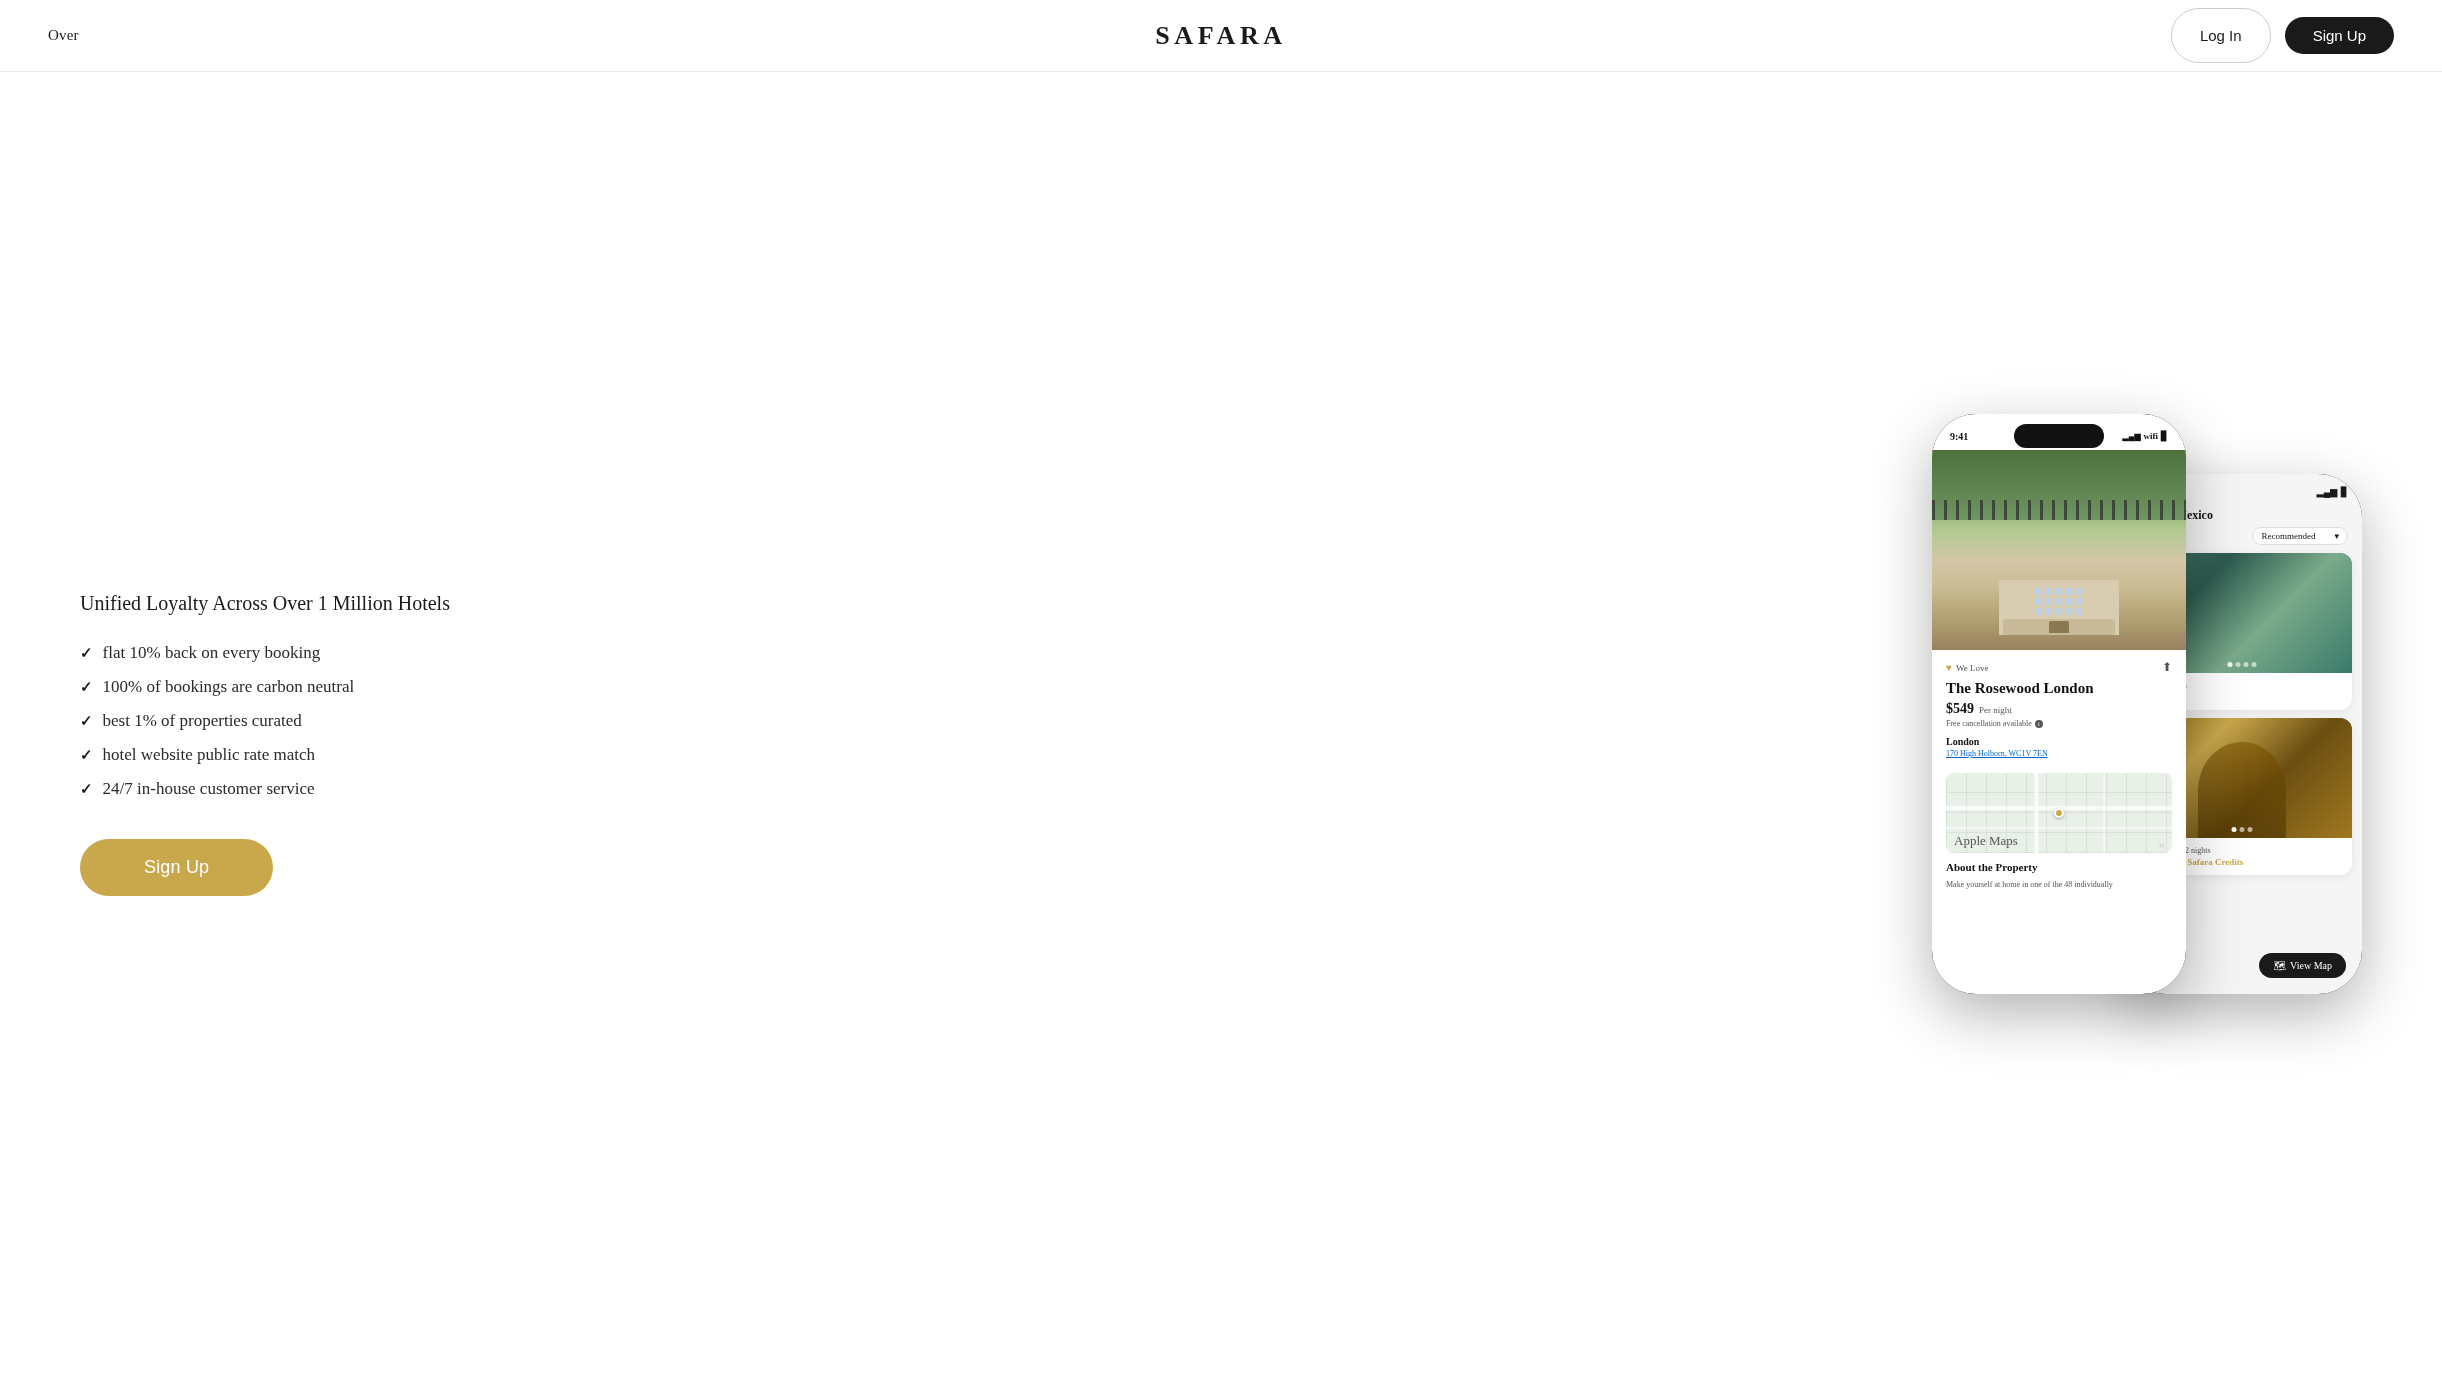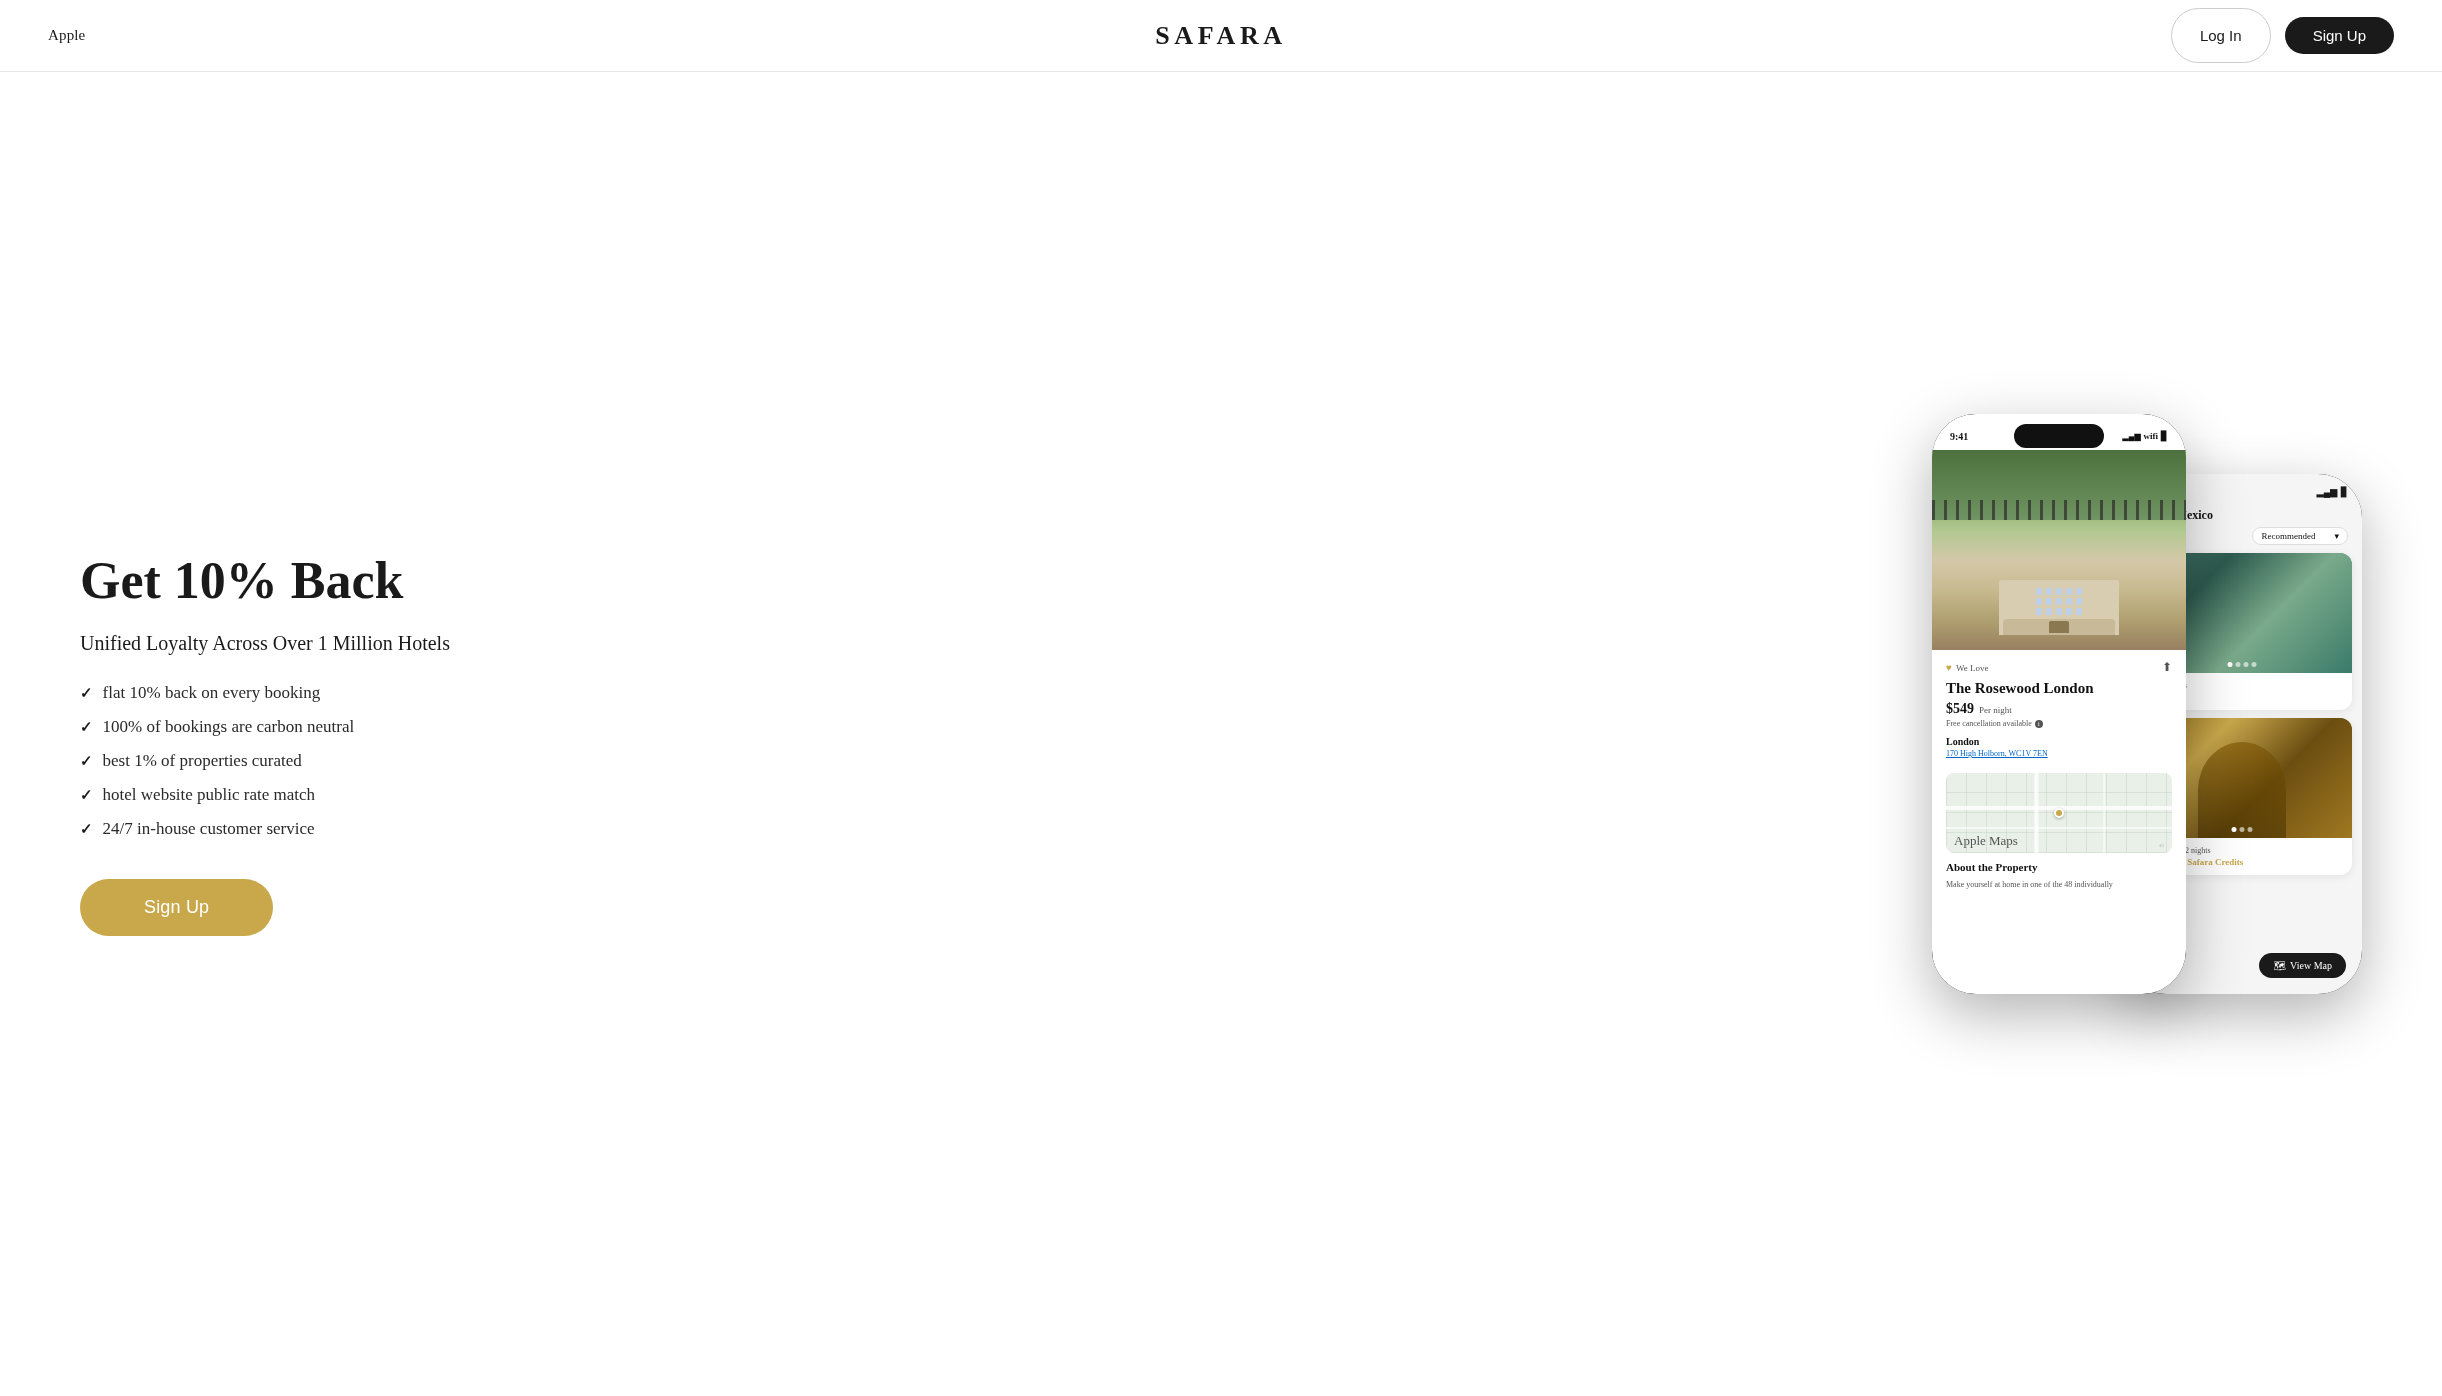--- a/index.html
+++ b/index.html
@@ -467,32 +467,31 @@
       bottom: 15px;
       left: 50%;
       transform: translateX(-50%);
       width: 120px;
     }
   </style>
 </head>
 <body>
 
 <nav>
-  <span class="nav-left">Apple</span>
+  <span class="nav-left">Over</span>
   <span class="nav-logo">SAFARA</span>
   <div class="nav-right">
     <button class="btn-login">Log In</button>
     <button class="btn-signup-nav">Sign Up</button>
   </div>
 </nav>
 
 <section class="hero">
 
   <div class="hero-left">
-    <h1 class="hero-headline">Get 10% Back</h1>
     <p class="hero-subheadline">Unified Loyalty Across Over 1 Million Hotels</p>
 
     <ul class="feature-list">
       <li>
         <span class="checkmark">✓</span>
         <span>flat 10% back on every booking</span>
       </li>
       <li>
         <span class="checkmark">✓</span>
         <span>100% of bookings are carbon neutral</span>

